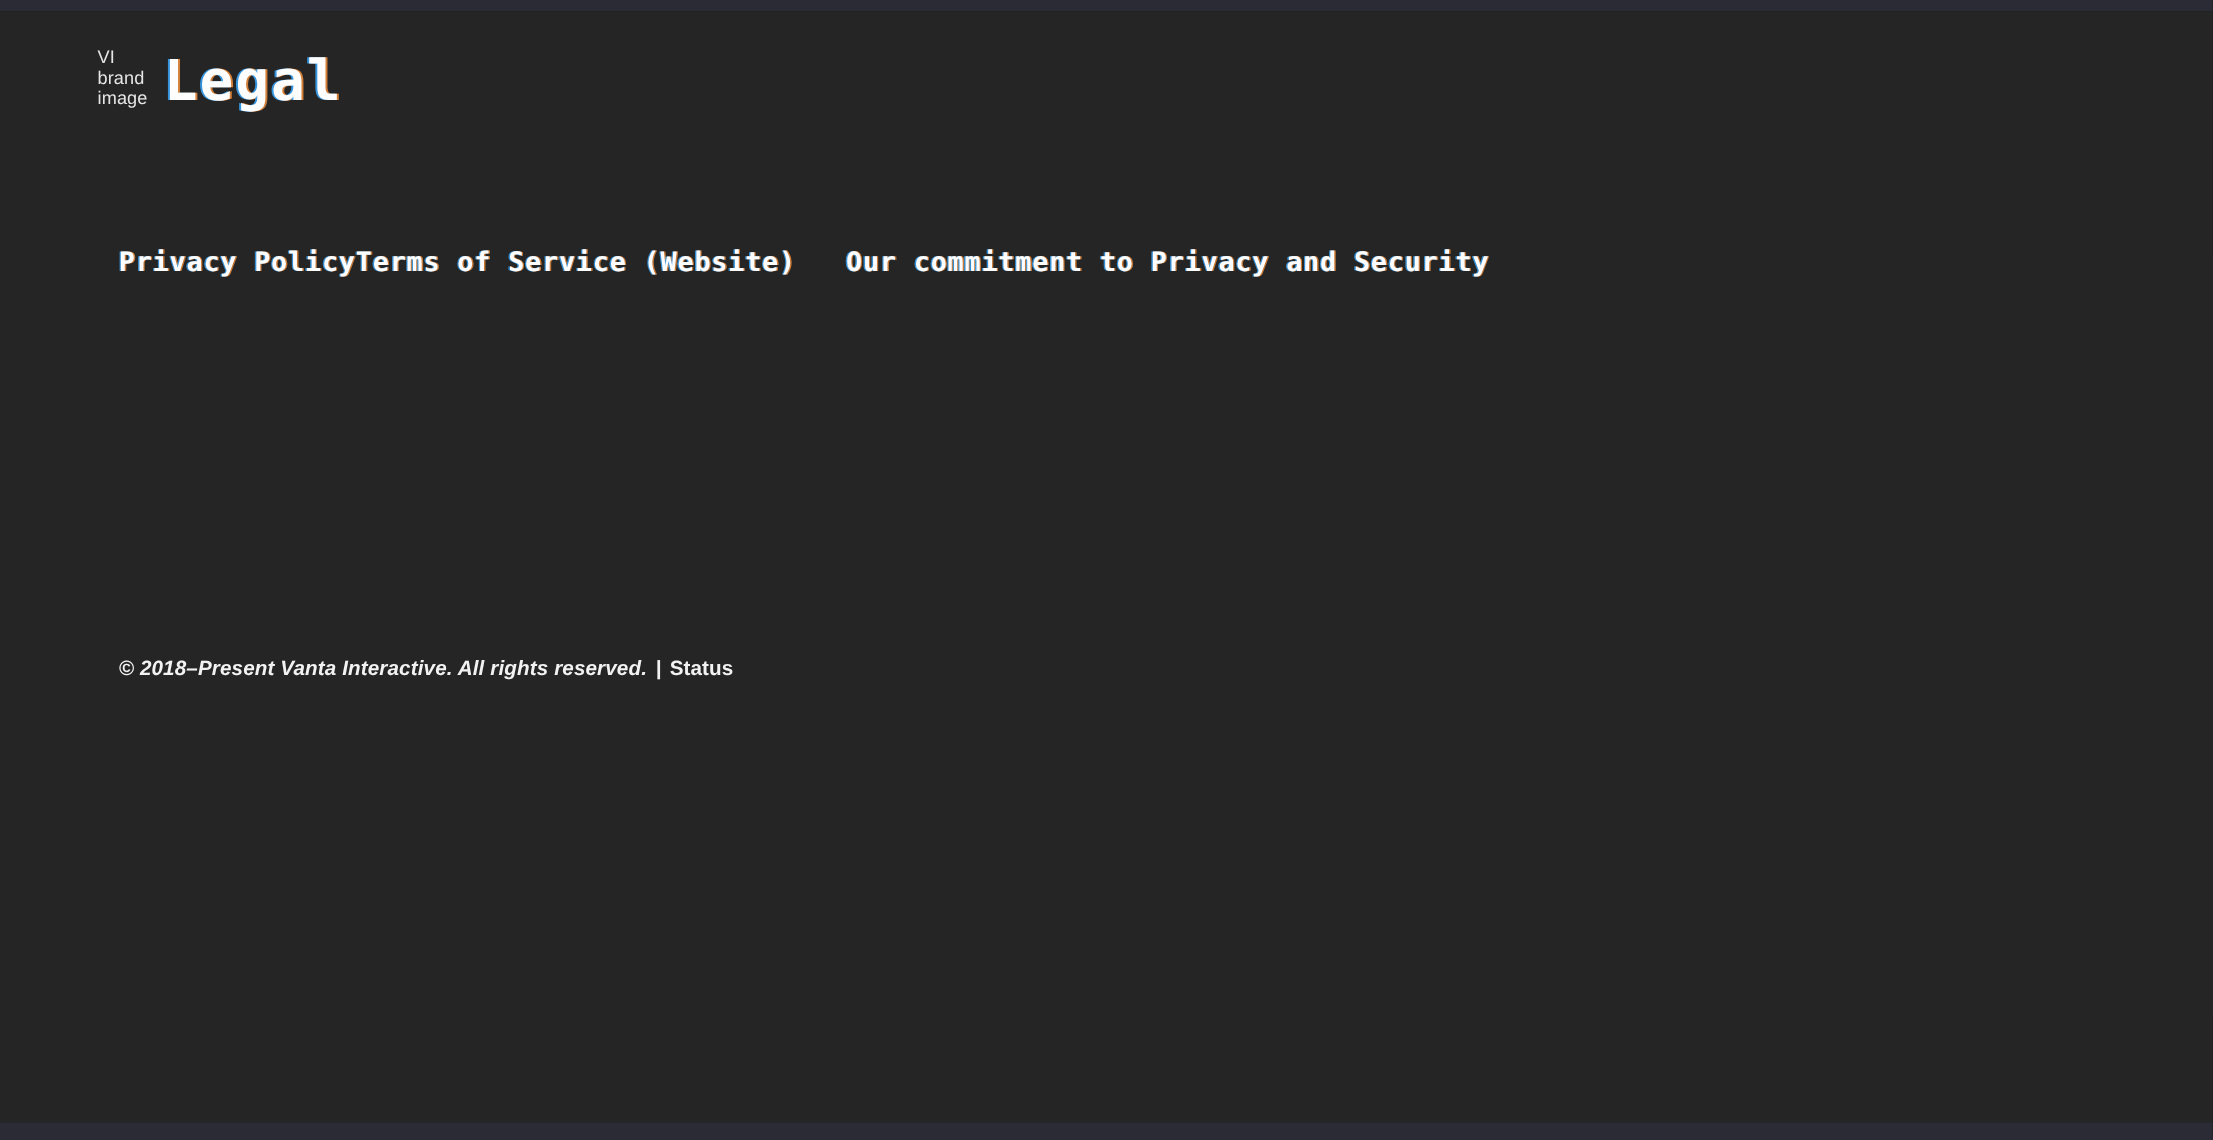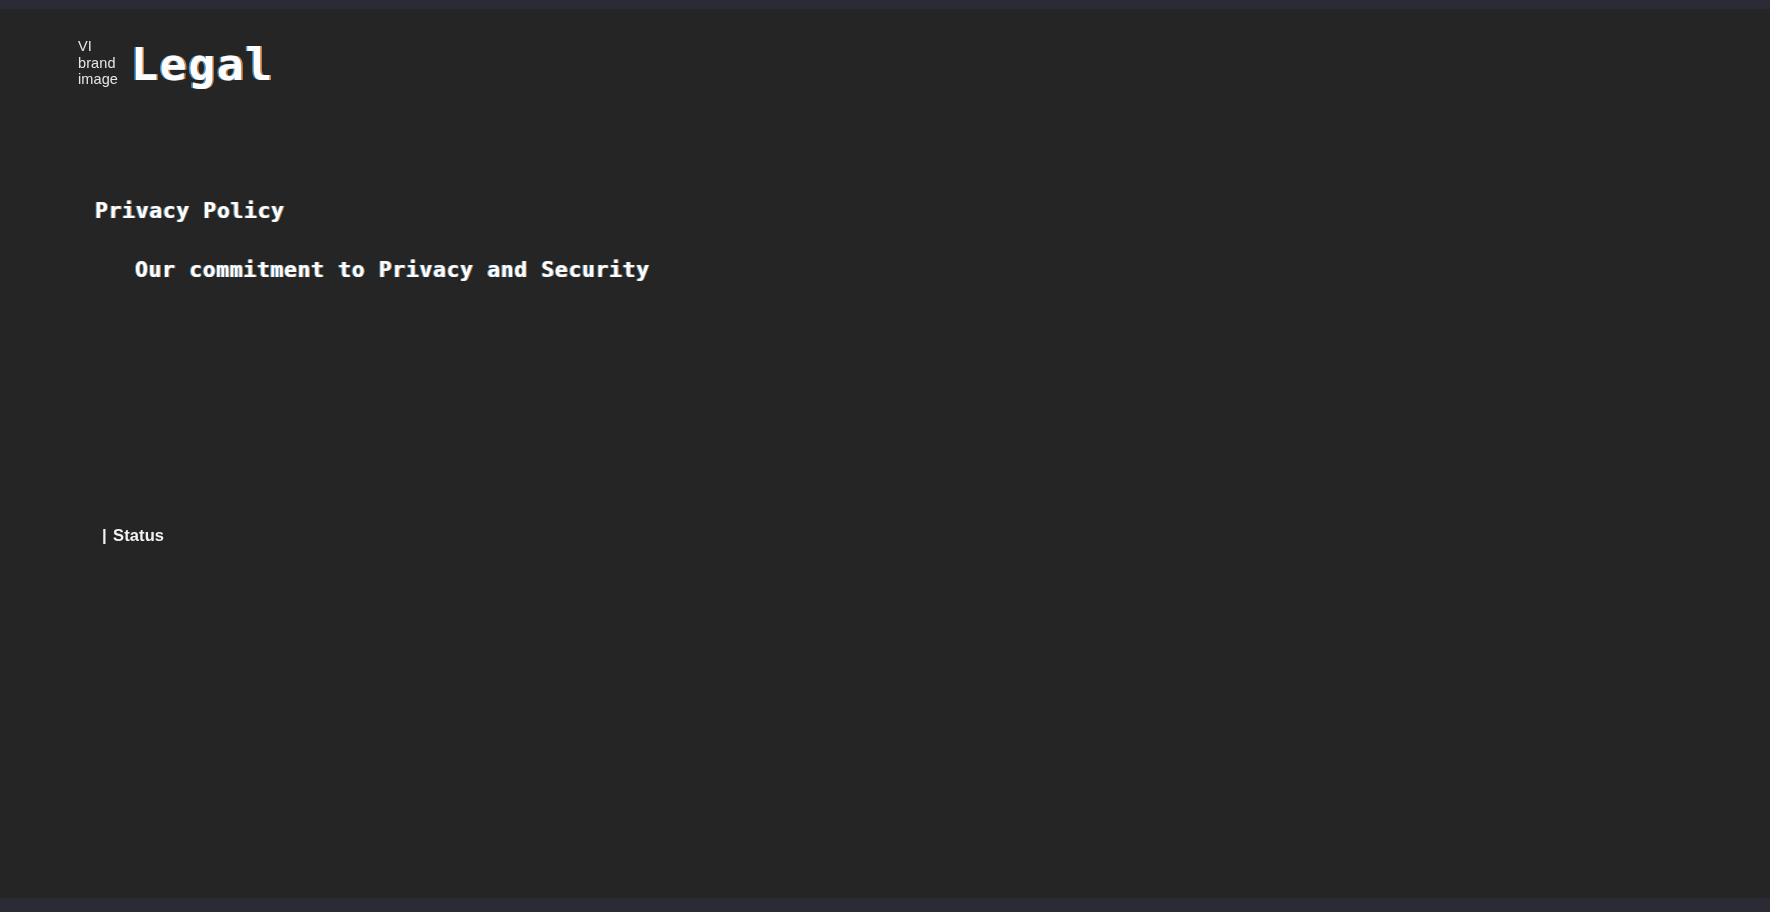--- a/index.html
+++ b/index.html
@@ -77,21 +77,20 @@
       -1.6px 0 0 rgba(56,168,255,0.85),
        1.6px 0 0 rgba(255,150,60,0.80);
   }
 
   
   #legal-links {
     position: absolute;
     left: 95px;
     top: 191px;
     display: flex;
-    flex-direction: column;
   }
 
   .legal-link {
     display: block;
     color: #fdfdfd;
     text-decoration: none;
     font-family: "DejaVu Sans Mono", "Liberation Mono", monospace;
     font-size: 21.5px;
     font-weight: 700;
     letter-spacing: 0.6px;
@@ -142,23 +141,25 @@
 
   <header id="site-header">
     <span id="brand-logo-broken">VI
 brand
 image</span>
     <h1 id="page-title">Legal</h1>
   </header>
 
   <nav id="legal-links">
     <a class="legal-link" href="#">Privacy Policy</a>
+    <a class="legal-link" href="#">Terms of Service (Website)</a>
     <a class="legal-link" href="#">Our commitment to Privacy and Security</a>
   </nav>
 
   <footer id="site-footer">
+    <span id="footer-copyright">© 2018–Present Vanta Interactive. All rights reserved.</span>
     <span id="footer-separator"> | </span>
     <a id="footer-status-link" href="#">Status</a>
   </footer>
 
 </div>
 
 <div id="browser-bottom-strip"></div>
 
 </body></html>

